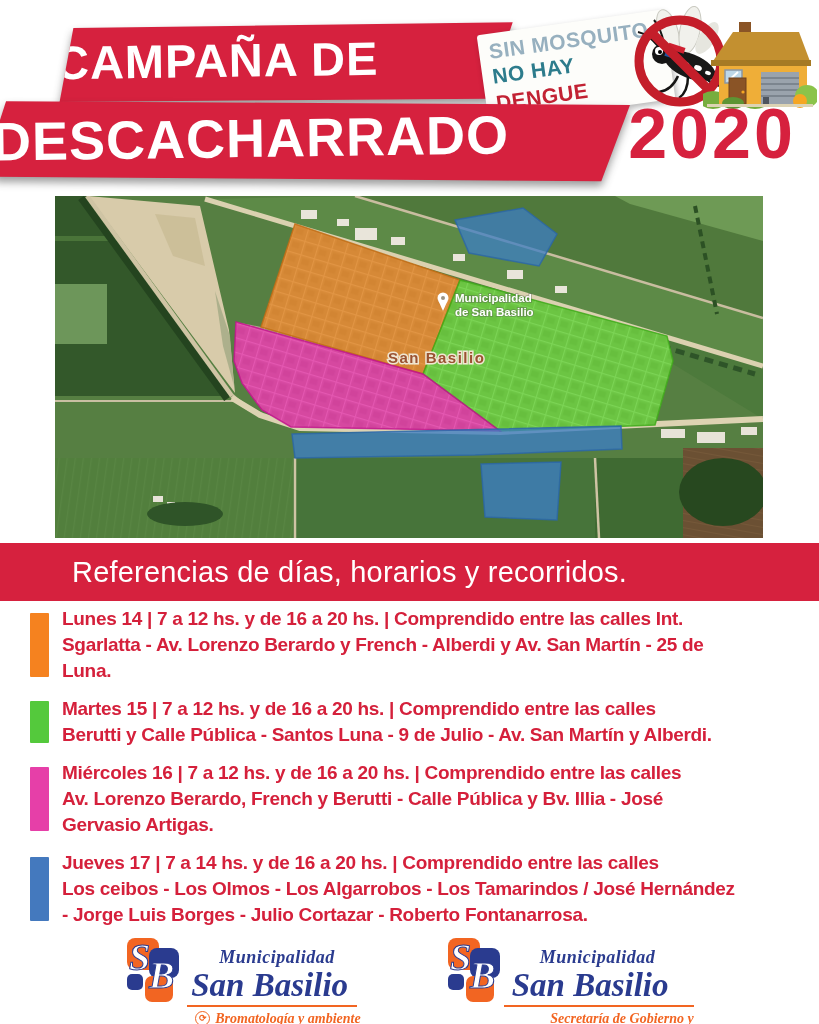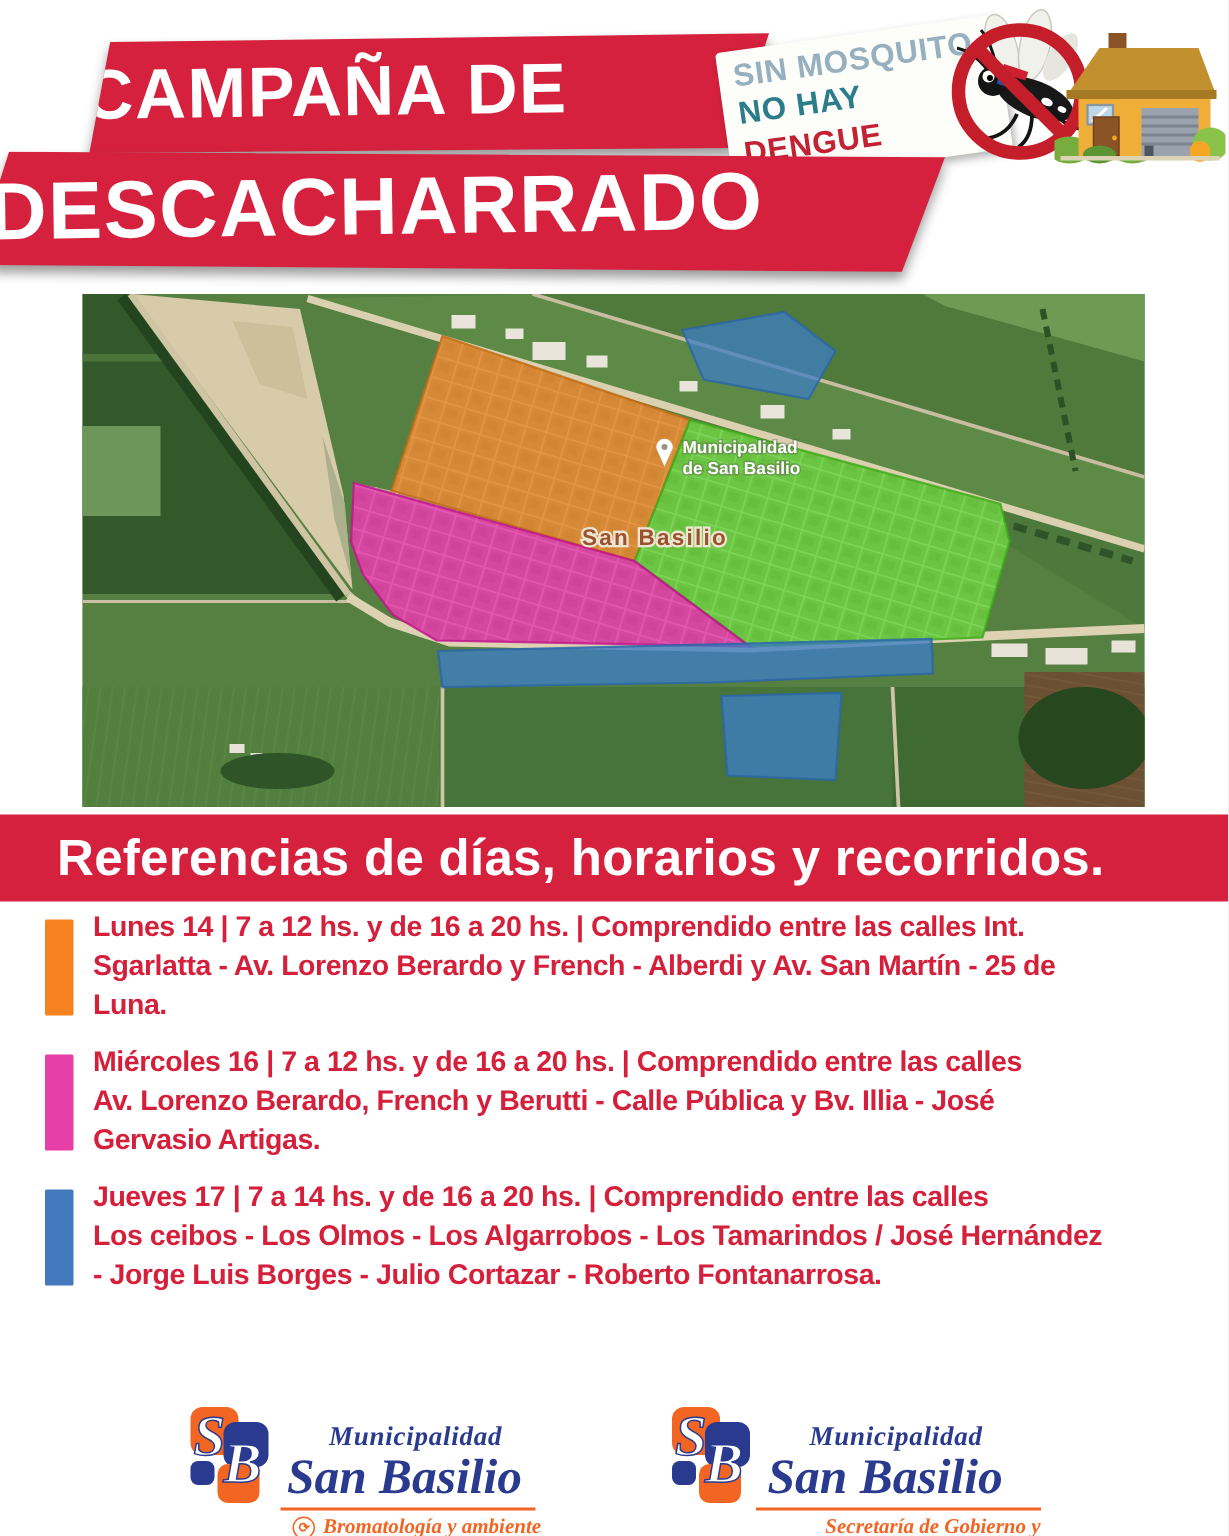--- a/index.html
+++ b/index.html
@@ -21,21 +21,21 @@
          transform:rotate(-8deg);border-radius:3px;box-shadow:2px 3px 6px rgba(0,0,0,.3);line-height:25px;}
   .badge .l1{font-size:21px;font-weight:700;color:#97b0bf;letter-spacing:.5px;white-space:nowrap;}
   .badge .l2a{font-size:21px;font-weight:700;color:#2d7c8c;letter-spacing:.5px;}
   .badge .l2b{font-size:21px;font-weight:700;color:#c22233;letter-spacing:.5px;}
   .hicon{position:absolute;}
   
   .map{position:absolute;left:55px;top:196px;width:708px;height:342px;background:#5c8447;}
   
   .refbar{position:absolute;left:0;top:543px;width:819px;height:58px;background:#d6213e;
           display:flex;align-items:center;}
-  .refbar span{color:#fff;font-size:34px;font-weight:700;padding-left:38px;letter-spacing:.2px;}
+  .refbar span{color:#fff;font-size:29px;font-weight:400;padding-left:72px;letter-spacing:.2px;}
   .items{position:absolute;left:0;top:606px;width:819px;display:flex;flex-direction:column;gap:12px;}
   .item{display:flex;flex-direction:row;align-items:center;padding:0 20px 0 30px;}
   .sq{width:19px;flex:0 0 19px;margin-right:13px;border-radius:1px;}
   .sq.h3{height:64px;} .sq.h2{height:42px;}
   .itext{font-size:19px;font-weight:700;color:#d5203b;line-height:26px;letter-spacing:-.3px;width:740px;}
   .itext span{display:block;}
   
   .footer{position:absolute;left:0;top:936px;width:819px;display:flex;justify-content:center;gap:85px;}
   .logo{display:flex;flex-direction:column;}
   .logo .toprow{display:flex;flex-direction:row;align-items:flex-end;}
@@ -116,20 +116,21 @@
     <circle cx="97" cy="81" r="7" fill="#f5a623"></circle>
     <rect x="4" y="84" width="106" height="3" fill="#dcd3b4"></rect>
   </svg>
 
   <div class="banner-wrap banner2-wrap">
     <div class="banner banner2" style="background: rgb(214, 33, 62);">
       <div class="banner-text">DESCACHARRADO</div>
     </div>
   </div>
 
+  <div class="year">2020</div>
 
   <div class="map">
   <svg width="708" height="342" viewBox="0 0 708 342">
     <defs>
       <pattern id="streets" width="14" height="14" patternUnits="userSpaceOnUse" patternTransform="rotate(16.5)">
         <path d="M0 .5H14 M.5 0V14" stroke="#ebe4cf" stroke-width="1.3" fill="none"></path>
       </pattern>
       <pattern id="blocks" width="14" height="14" patternUnits="userSpaceOnUse" patternTransform="rotate(16.5)">
         <rect x="3" y="3.5" width="7.5" height="6" fill="#7e765c"></rect>
       </pattern>
@@ -224,20 +225,27 @@
 
     <div class="item">
       <div class="sq h3" style="background: rgb(245, 130, 31);"></div>
       <div class="itext">
         <span>Lunes 14 | 7 a 12 hs. y de 16 a 20 hs. | Comprendido entre las calles Int.</span>
         <span>Sgarlatta - Av. Lorenzo Berardo y French - Alberdi y Av. San Martín - 25 de</span>
         <span>Luna.</span>
       </div>
     </div>
 
+    <div class="item">
+      <div class="sq h2" style="background: rgb(84, 201, 60);"></div>
+      <div class="itext">
+        <span>Martes 15 | 7 a 12 hs. y de 16 a 20 hs. | Comprendido entre las calles</span>
+        <span>Berutti y Calle Pública - Santos Luna - 9 de Julio - Av. San Martín y Alberdi.</span>
+      </div>
+    </div>
 
     <div class="item">
       <div class="sq h3" style="background: rgb(230, 63, 168);"></div>
       <div class="itext">
         <span>Miércoles 16 | 7 a 12 hs. y de 16 a 20 hs. | Comprendido entre las calles</span>
         <span>Av. Lorenzo Berardo, French y Berutti - Calle Pública y Bv. Illia - José</span>
         <span>Gervasio Artigas.</span>
       </div>
     </div>
 

